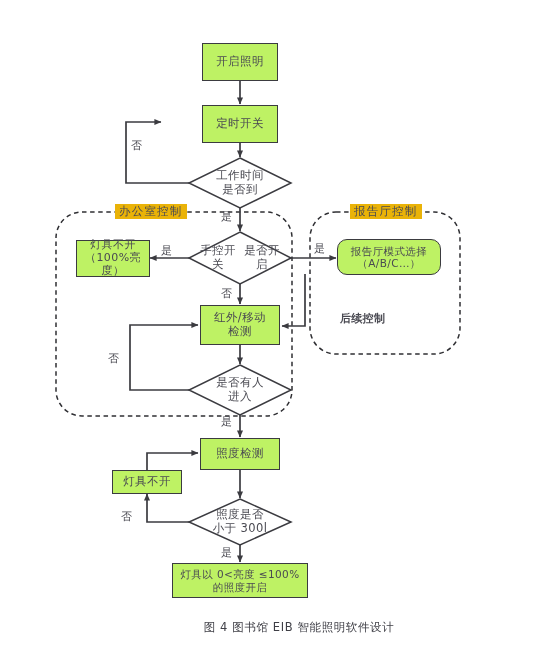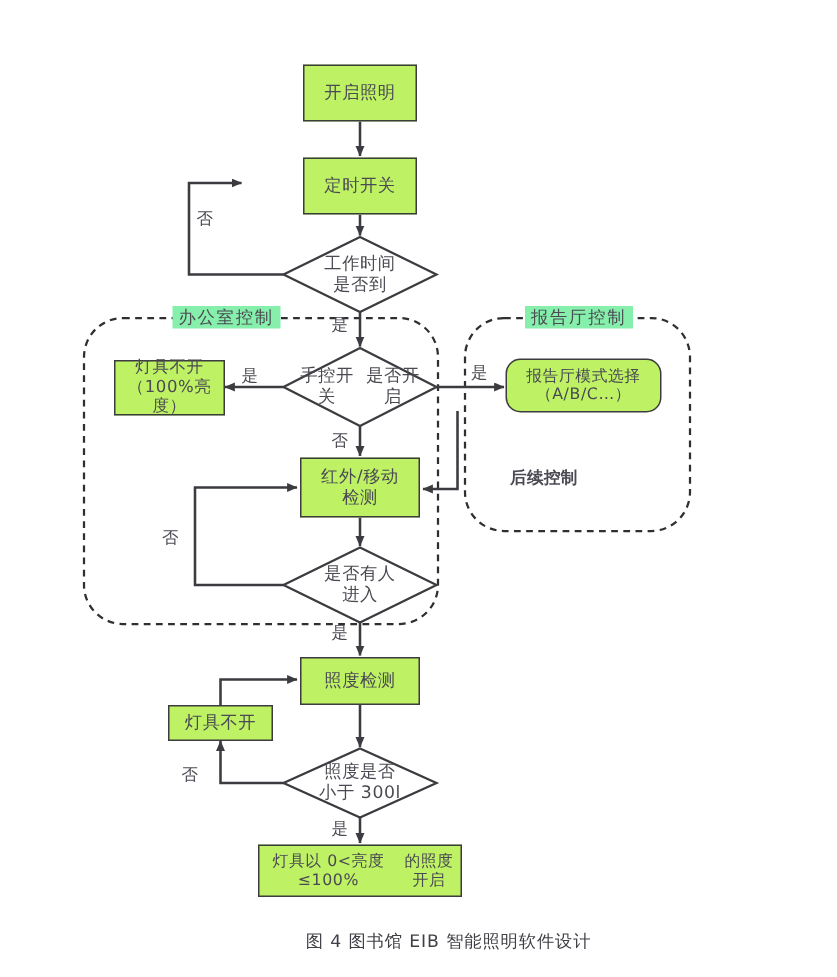--- a/index.html
+++ b/index.html
@@ -59,21 +59,21 @@
     z-index: 4;
     background: transparent;
     letter-spacing: .3px;
   }
   .group-label {
     position: absolute;
     font-size: 11.5px;
     color: #4a4a52;
     letter-spacing: 1.2px;
     z-index: 4;
-    background: #86efac;
+    background: #eab308;
     padding: 0 4px;
   }
   .caption {
     position: absolute;
     left: 0;
     width: 558px;
     text-align: center;
     font-size: 11.5px;
     color: #3f3f46;
     letter-spacing: .6px;
@@ -154,21 +154,21 @@
 </div>
 
 <div class="node proc" style="left:200px; top:438px; width:80px; height:32px;text-align:right;">
   <span>照度检测</span>
 </div>
 
 <div class="node proc" style="left:112px; top:470px; width:70px; height:24px;">
   <span>灯具不开</span>
 </div>
 
-<div class="node proc" style="left:172px; top:563px; width:136px; height:35px; flex-direction:row; font-size:10.5px;">
+<div class="node proc" style="left:172px; top:563px; width:136px; height:35px; flex-direction:column; font-size:10.5px;">
   <span>灯具以 0&lt;亮度 ≤100%</span>
   <span>的照度开启</span>
 </div>
 
 <div class="dmd-label" style="left:196px; top:162px; width:88px; height:42px; flex-direction:column;">
   <span>工作时间</span>
   <span>是否到</span>
 </div>
 
 <div class="dmd-label" style="left:196px; top:237px; width:88px; height:42px; ">

